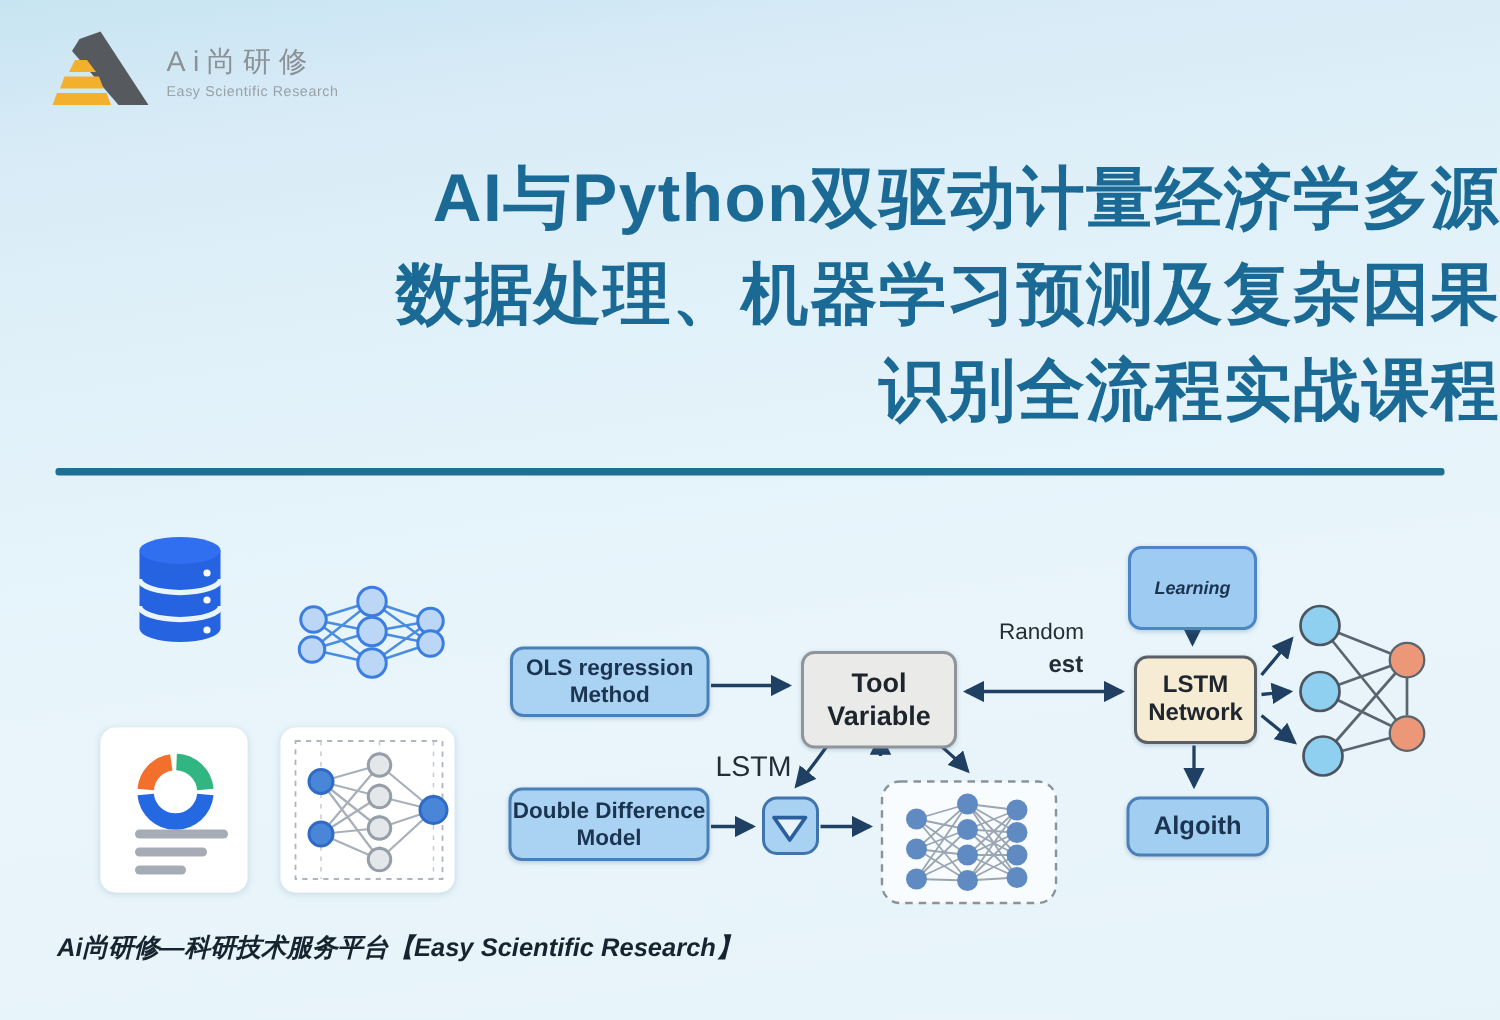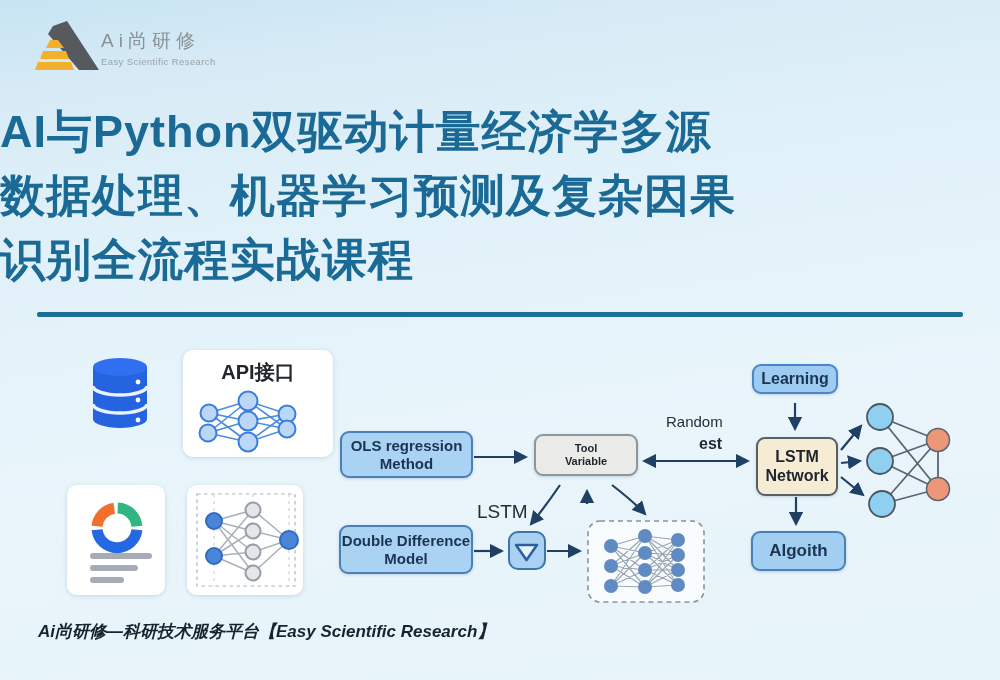--- a/index.html
+++ b/index.html
@@ -3,26 +3,26 @@
 <meta charset="utf-8">
 <style>
   * { margin: 0; padding: 0; box-sizing: border-box; }
   body { font-family: "Liberation Sans", sans-serif; }
   .poster {
     position: relative; width: 1000px; height: 680px; overflow: hidden;
     background: linear-gradient(172deg, #c7e4f2 0%, #d7ebf6 12%, #e1f1f9 32%, #e9f5fb 62%, #e6f3f9 100%);
   }
   
   .logo { position: absolute; left: 33px; top: 20px; display: flex; align-items: center; }
-  .logo-text { }
+  .logo-text { margin-left: 10px; }
   .logo-name { font-size: 19px; letter-spacing: 5px; color: #8b9196; font-weight: 500; }
   .logo-sub { font-size: 9.5px; color: #9aa1a7; margin-top: 2px; letter-spacing: .4px; }
   
   .title {
-    position: absolute; left: 0; right: 0; top: 100px; text-align: left;
+    position: absolute; left: 0; right: 0; top: 100px; text-align: right;
     color: #1a6a95; font-size: 45px; font-weight: 800; line-height: 64px;
     letter-spacing: 1px; font-family: "Liberation Sans", sans-serif;
   }
   .rule { position: absolute; left: 37px; width: 926px; top: 312px; height: 5px;
     background: #1e6f96; border-radius: 2px; }
   
   .card { position: absolute; background: rgba(255,255,255,.97); border-radius: 10px;
     box-shadow: 0 1px 5px rgba(110,145,170,.28); z-index: 1; }
   .card-api   { left: 183px; top: 350px; width: 150px; height: 107px; }
   .card-chart { left: 67px;  top: 485px; width: 98px;  height: 110px; }
@@ -32,25 +32,25 @@
     font-size: 18px; font-weight: 600; color: #333b44; z-index: 3; }
   
   .overlay { position: absolute; inset: 0; z-index: 2; pointer-events: none; }
   
   .fbox { position: absolute; z-index: 3; display: flex; flex-direction: column;
     align-items: center; justify-content: center; text-align: center;
     border-radius: 9px; font-weight: 700; line-height: 1.18; color: #1b3450;
     box-shadow: 0 1px 3px rgba(90,120,150,.30); }
   .fbox-blue { background: #a9d2f3; border: 2px solid #4a80b8; }
   .fbox-ols  { left: 340px; top: 431px; width: 133px; height: 47px; font-size: 15px; }
-  .fbox-tool { left: 534px; top: 434px; width: 104px; height: 42px; font-size: 11px;
+  .fbox-tool { left: 534px; top: 434px; width: 104px; height: 65px; font-size: 18px;
     background: #eaeae8; border: 2px solid #90959b; color: #1c242c; }
   .fbox-dd   { left: 339px; top: 525px; width: 134px; height: 49px; font-size: 15px; }
-  .fbox-learning { left: 752px; top: 364px; width: 86px; height: 30px; font-size: 16px;
-    background: #9ecbf2; border: 2px solid #4a86c8; }
+  .fbox-learning { left: 752px; top: 364px; width: 86px; height: 56px; font-size: 12px;
+    background: #9ecbf2; border: 2px solid #4a86c8; font-style: italic; }
   .fbox-lstmnet { left: 756px; top: 437px; width: 82px; height: 59px; font-size: 16px;
     background: #f6ecd4; border: 2px solid #5a5f66; color: #20262e; }
   .fbox-algo { left: 751px; top: 531px; width: 95px; height: 40px; font-size: 17px;
     background: #a2cef2; border: 2px solid #4a80b8; }
   
   .flabel { position: absolute; z-index: 3; color: #232d37; font-weight: 400; }
   .lbl-lstm   { left: 477px; top: 501px; font-size: 19px; }
   .lbl-random { left: 666px; top: 413px; font-size: 15px; }
   .lbl-est    { left: 699px; top: 435px; font-size: 16px; font-weight: 600; }
   
@@ -76,23 +76,20 @@
     </div>
   </div>
 
   <div class="title">
     <div>AI与Python双驱动计量经济学多源</div>
     <div>数据处理、机器学习预测及复杂因果</div>
     <div>识别全流程实战课程</div>
   </div>
   <div class="rule"></div>
 
-  <div class="card card-api">
-    <div class="api-label">API接口</div>
-  </div>
   <div class="card card-chart"></div>
   <div class="card card-nn"></div>
 
   <svg class="overlay" width="1000" height="680" viewBox="0 0 1000 680">
     <defs>
       <marker id="ah" viewBox="0 0 10 10" refX="8.5" refY="5" markerWidth="6.5" markerHeight="6.5" orient="auto">
         <path d="M0,0 L10,5 L0,10 Z" fill="#1f3f63"></path>
       </marker>
     </defs>
 

